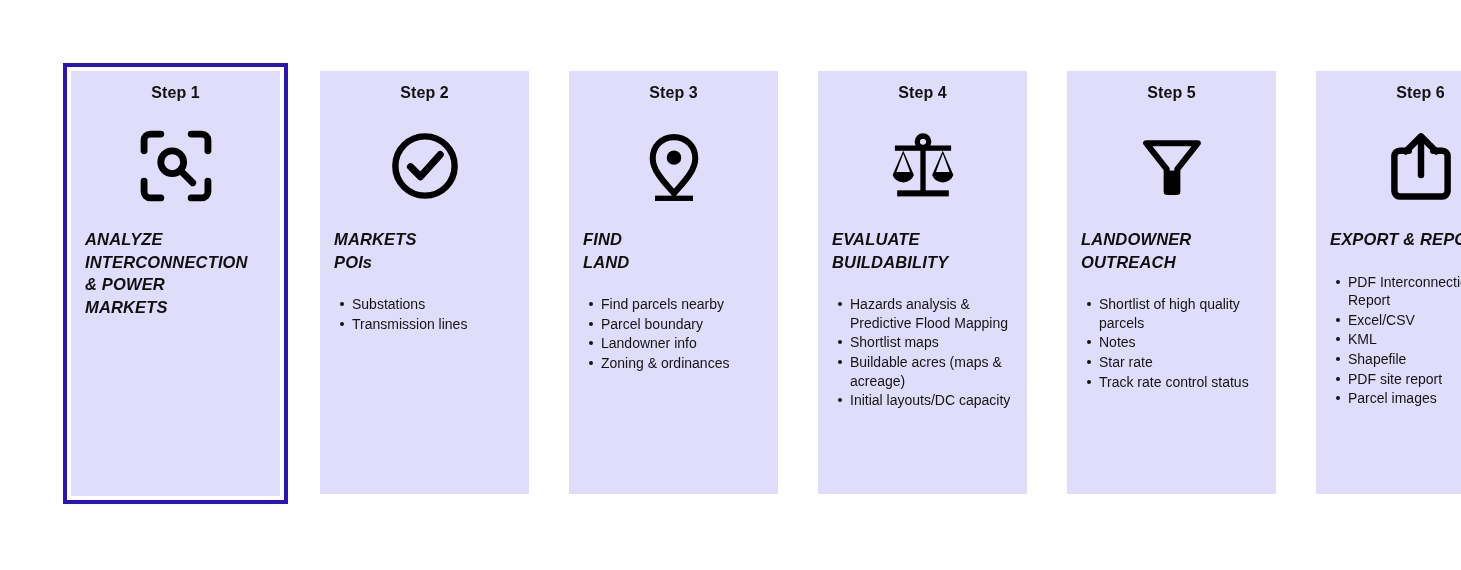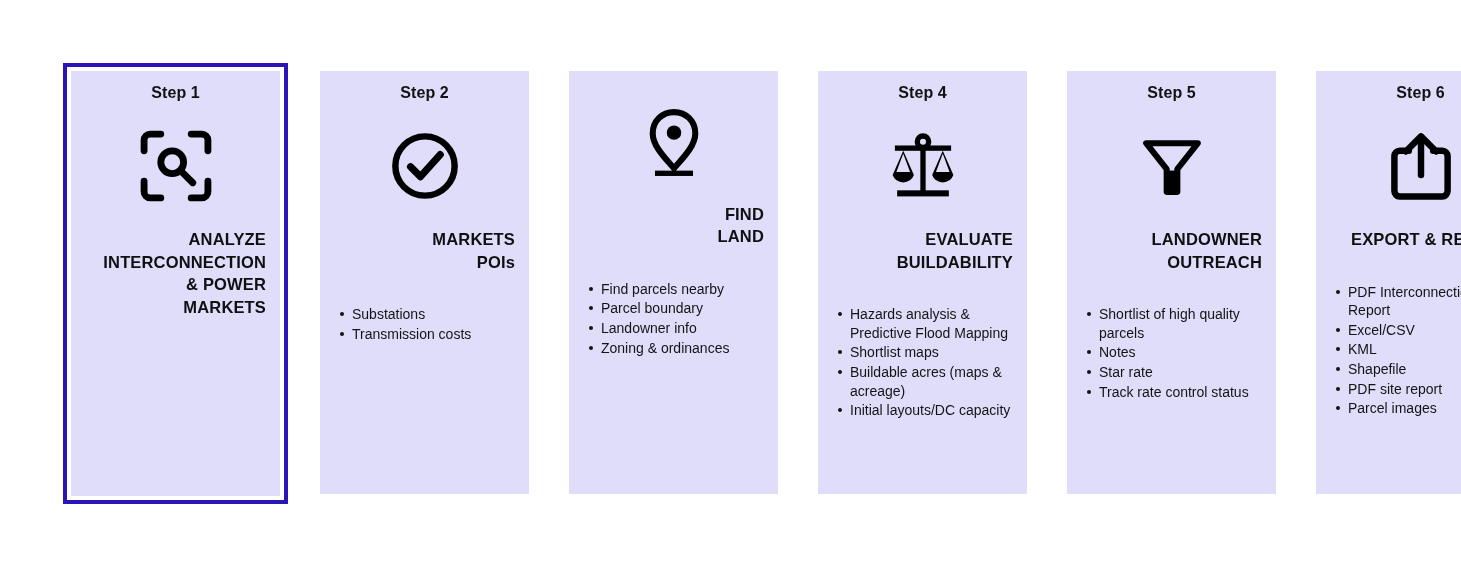--- a/index.html
+++ b/index.html
@@ -83,28 +83,29 @@
     margin: 4px 0 2px 0;
   }
   .icon-wrap svg {
     display: block;
     width: 76px;
     height: 76px;
   }
 
   
   .card-title {
-    text-align: right;
+    text-align: left;
     font-size: 16.5px;
     font-weight: bold;
     color: #101010;
     line-height: 1.36;
     letter-spacing: 0.15px;
-    margin: 6px 0 14px 0;
+    margin: 6px 0 4px 0;
     white-space: pre-line;
+    font-style: italic;
   }
 
   
   .bullets {
     margin: 18px 0 0 0;
     padding: 0 0 0 18px;
     list-style: none;
   }
   .bullets li {
     position: relative;
@@ -160,28 +161,29 @@
             <div class="icon-wrap">
     <svg viewBox="0 0 100 100" aria-hidden="true">
       <circle cx="50" cy="50" r="39" fill="none" stroke="#000" stroke-width="8.5"></circle>
       <path d="M31 51 L44 64 L70 35" fill="none" stroke="#000" stroke-width="9.5" stroke-linecap="round" stroke-linejoin="round"></path>
     </svg>
             </div>
             <div class="card-title">MARKETS
 POIs</div>
             <ul class="bullets">
               <li>Substations</li>
-              <li>Transmission costs</li>
-            </ul>
-          </div>
-        </div>
-      </div>
-      <div class="step-card">
-        <div class="card-outer">
-          <div class="card-inner">
+              <li>Transmission lines</li>
+            </ul>
+          </div>
+        </div>
+      </div>
+      <div class="step-card">
+        <div class="card-outer">
+          <div class="card-inner">
+            <div class="step-label">Step 3</div>
             <div class="icon-wrap">
     <svg viewBox="0 0 100 100" aria-hidden="true">
       <path d="M50 12 C34 12 22 24 22 40 C22 58 42 76 50 86 C58 76 78 58 78 40 C78 24 66 12 50 12 Z" fill="none" stroke="#000" stroke-width="8"></path>
       <circle cx="50" cy="39" r="9.5" fill="#000"></circle>
       <rect x="25" y="89" width="50" height="7" fill="#000"></rect>
     </svg>
             </div>
             <div class="card-title">FIND
 LAND</div>
             <ul class="bullets">

